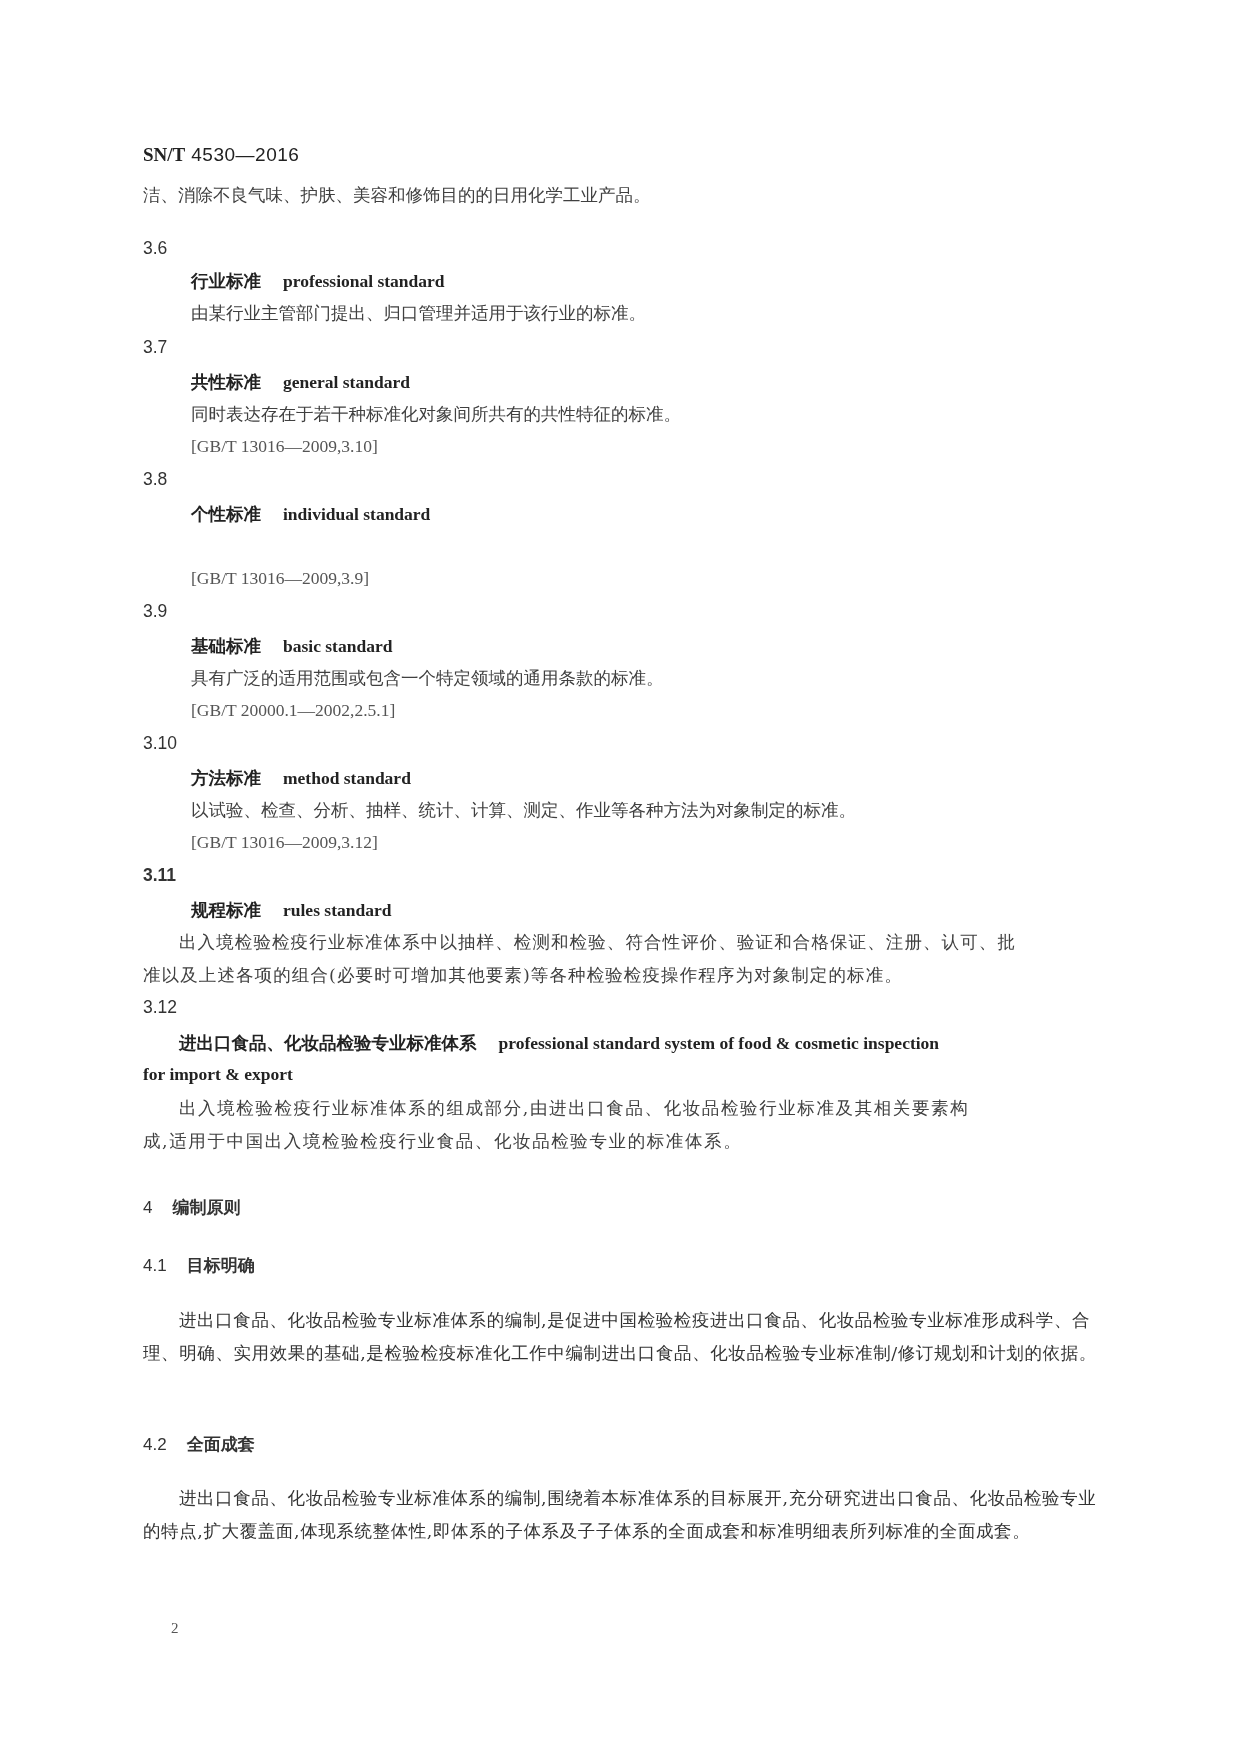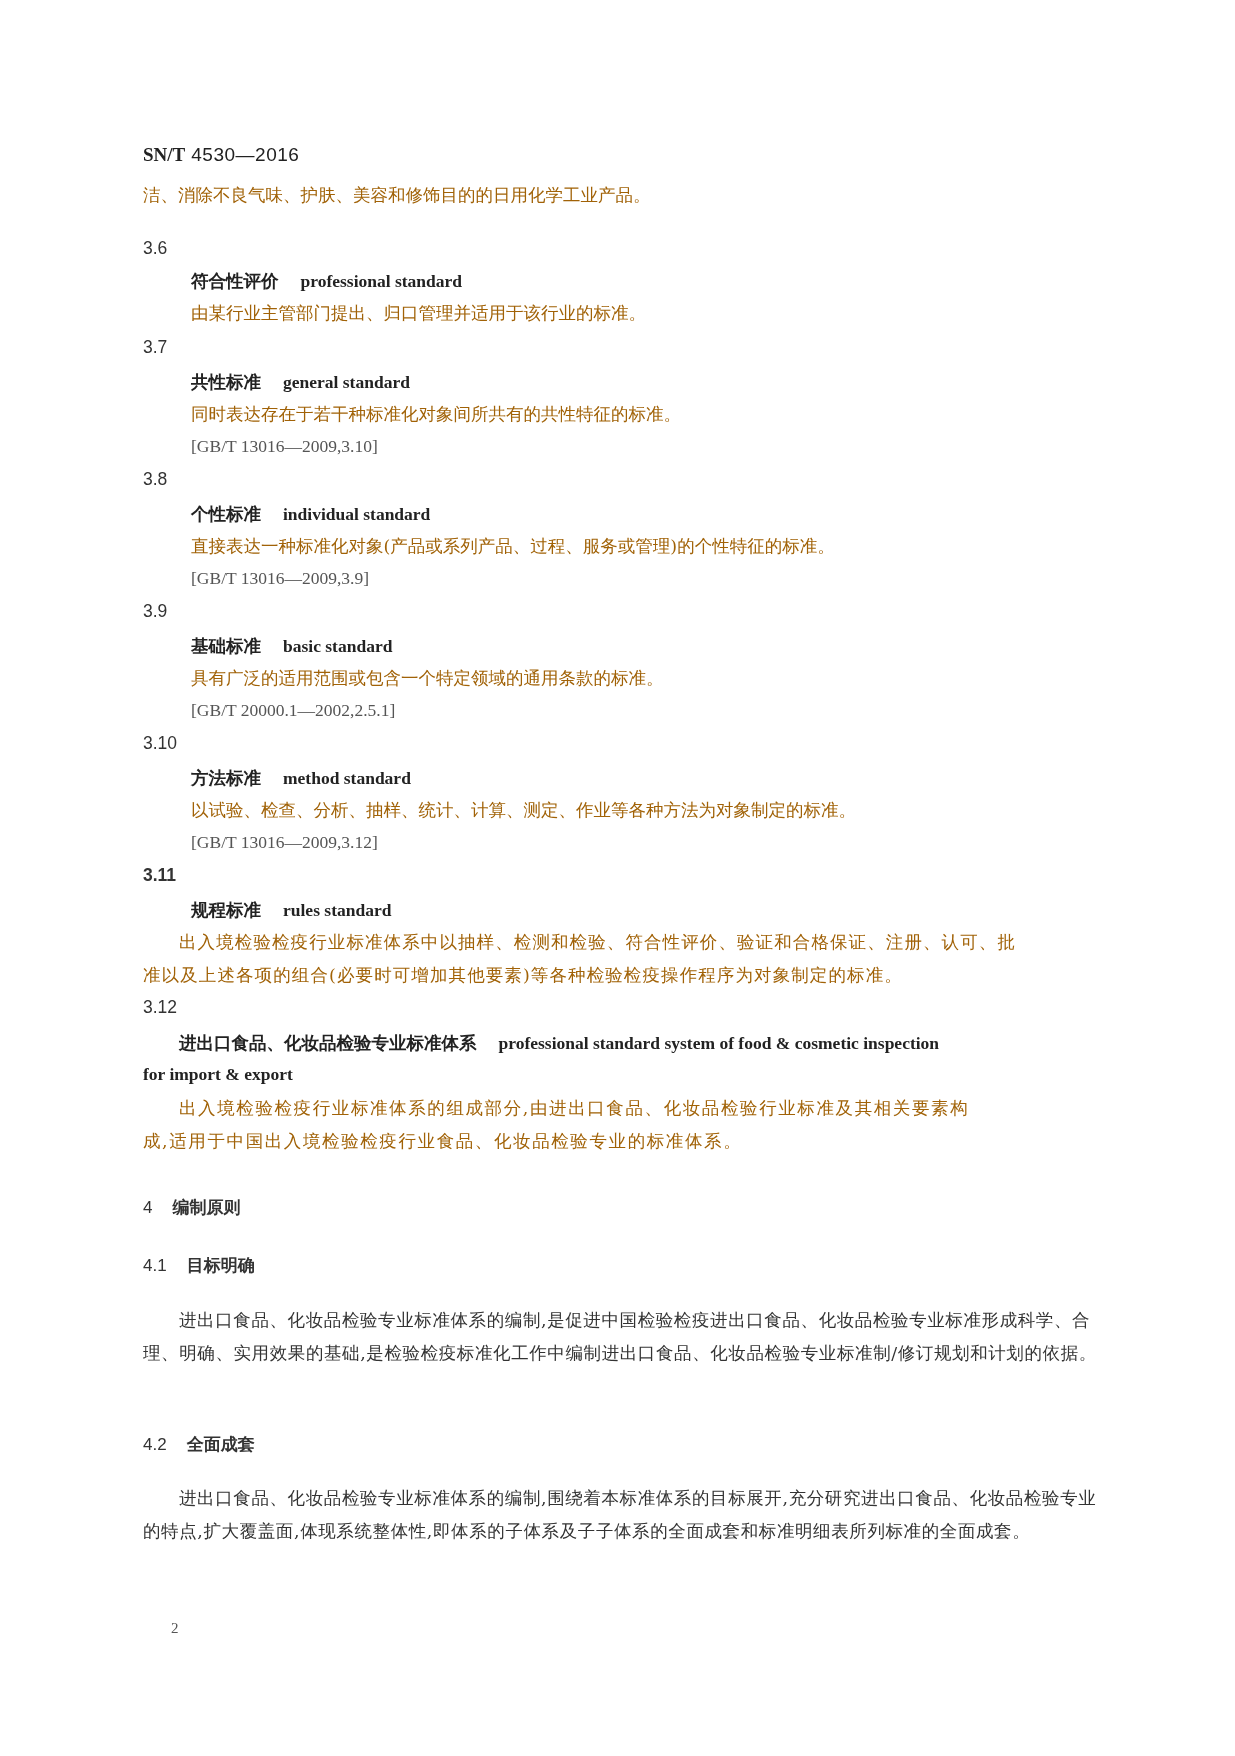--- a/index.html
+++ b/index.html
@@ -6,21 +6,21 @@
   body {
     width: 1235px; height: 1756px; position: relative; overflow: hidden;
     font-family: "DejaVu Serif", "Liberation Serif", serif;
     color: #2a2a2a;
   }
   .page { position: absolute; left: 0; top: 0; width: 1235px; height: 1756px; margin-left: 13px; }
   .abs { position: absolute; white-space: nowrap; }
   .header-code { left: 130px; top: 143px; font-size: 19px; color: #222; }
   .header-code .sn { font-family: "Liberation Serif", serif; font-weight: bold; }
   .header-code .num { font-family: "Liberation Sans", sans-serif; letter-spacing: 0.5px; }
-  .line { font-size: 17.5px; line-height: 22px; color: #a16207; }
+  .line { font-size: 17.5px; line-height: 22px; color: #404040; }
   .num-label { font-family: "Liberation Sans", sans-serif; font-size: 17.5px; color: #333; }
   .term { font-size: 17.5px; color: #222; font-weight: bold; }
   .term .en { font-family: "Liberation Serif", serif; font-weight: bold; margin-left: 22px; }
   .ref { font-family: "Liberation Serif", serif; font-size: 17.5px; color: #555; }
   .section { font-family: "DejaVu Sans", sans-serif; font-size: 17px; font-weight: bold; color: #333; }
   .section .n { font-family: "Liberation Sans", sans-serif; font-weight: normal; margin-right: 20px; }
   .para { position: absolute; left: 130px; width: 960px; font-size: 17.5px; line-height: 33px; color: #333; text-indent: 36px; white-space: normal; letter-spacing: 0.6px; }
   .page-num { left: 158px; top: 1620px; font-family: "Liberation Serif", serif; font-size: 15px; color: #555; }
 </style>
 </head>
@@ -30,36 +30,35 @@
 
   <div class="abs header-code">
     <span class="sn">SN/T</span>
     <span class="num">4530—2016</span>
   </div>
 
   <div class="abs line" style="left:130px; top:184px;">洁、消除不良气味、护肤、美容和修饰目的的日用化学工业产品。</div>
 
   <div class="abs num-label" style="left:130px; top:238px;">3.6</div>
   <div class="abs term" style="left:178px; top:269px;">
-    <span>符合性评价</span><span class="en">professional standard</span>
+    <span>行业标准</span><span class="en">professional standard</span>
   </div>
   <div class="abs line" style="left:178px; top:302px;">由某行业主管部门提出、归口管理并适用于该行业的标准。</div>
 
   <div class="abs num-label" style="left:130px; top:337px;">3.7</div>
   <div class="abs term" style="left:178px; top:370px;">
     <span>共性标准</span><span class="en">general standard</span>
   </div>
   <div class="abs line" style="left:178px; top:403px;">同时表达存在于若干种标准化对象间所共有的共性特征的标准。</div>
   <div class="abs ref" style="left:178px; top:436px;">[GB/T 13016—2009,3.10]</div>
 
   <div class="abs num-label" style="left:130px; top:469px;">3.8</div>
   <div class="abs term" style="left:178px; top:502px;">
     <span>个性标准</span><span class="en">individual standard</span>
   </div>
-  <div class="abs line" style="left:178px; top:535px;">直接表达一种标准化对象(产品或系列产品、过程、服务或管理)的个性特征的标准。</div>
   <div class="abs ref" style="left:178px; top:568px;">[GB/T 13016—2009,3.9]</div>
 
   <div class="abs num-label" style="left:130px; top:601px;">3.9</div>
   <div class="abs term" style="left:178px; top:634px;">
     <span>基础标准</span><span class="en">basic standard</span>
   </div>
   <div class="abs line" style="left:178px; top:667px;">具有广泛的适用范围或包含一个特定领域的通用条款的标准。</div>
   <div class="abs ref" style="left:178px; top:700px;">[GB/T 20000.1—2002,2.5.1]</div>
 
   <div class="abs num-label" style="left:130px; top:733px;">3.10</div>

